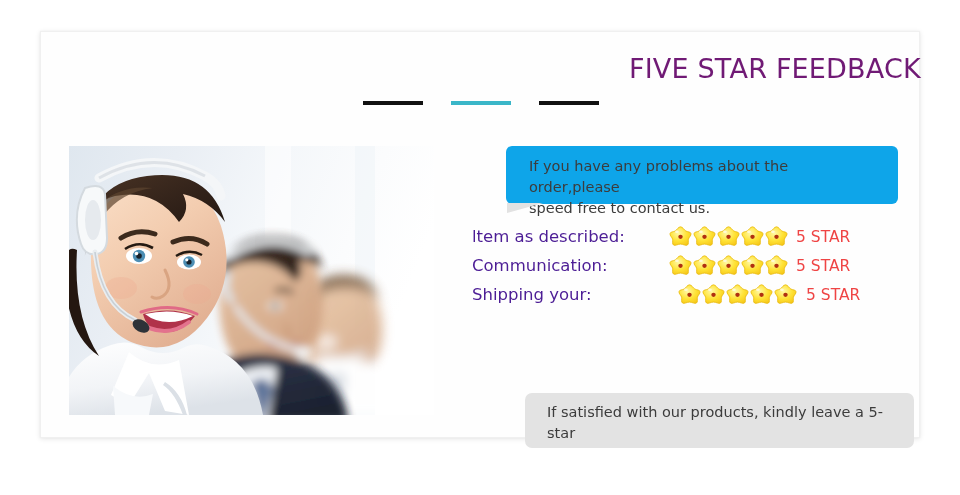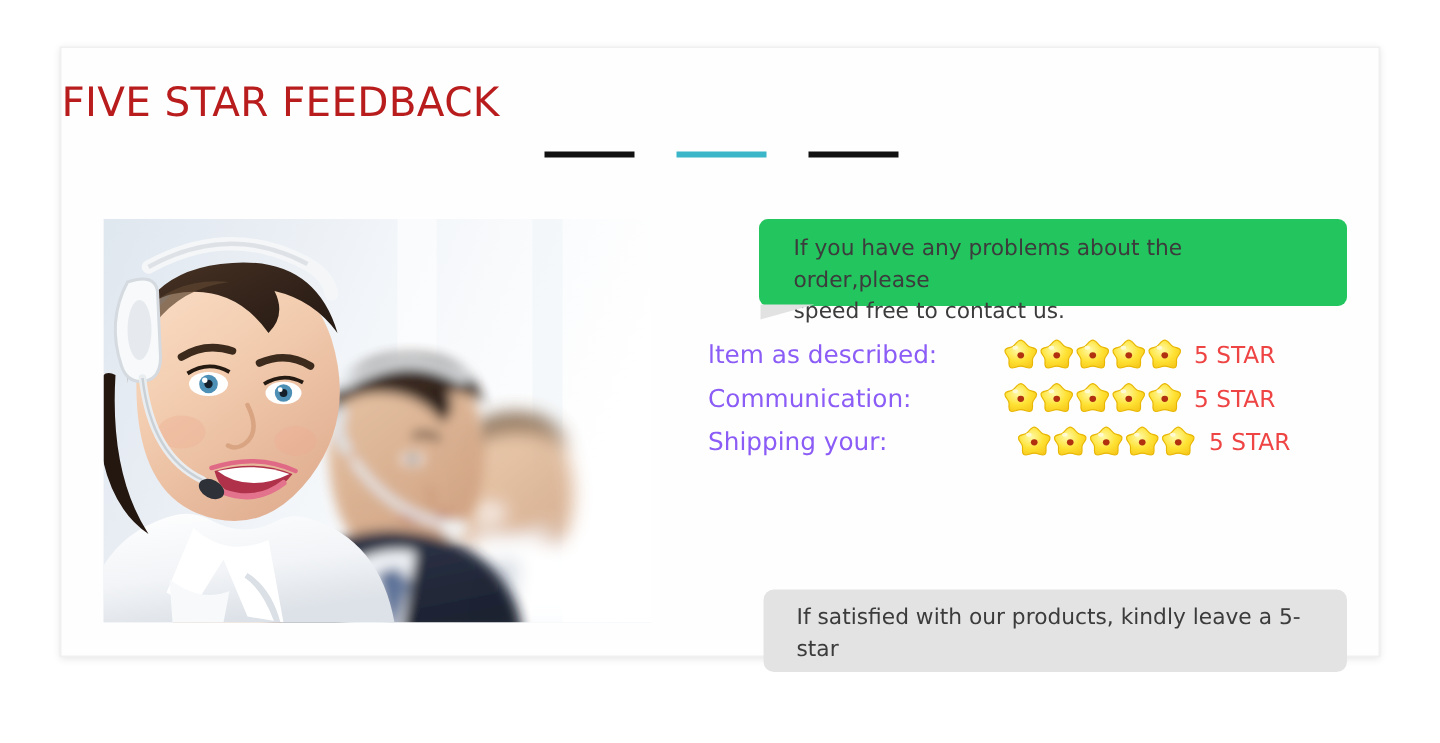--- a/index.html
+++ b/index.html
@@ -26,25 +26,25 @@
     box-sizing: border-box;
     box-shadow: 0 1px 5px rgba(0,0,0,0.10), 0 0 1px rgba(0,0,0,0.06);
   }
 
   
   .title {
     position: absolute;
     left: 0;
     top: 21px;
     width: 880px;
-    text-align: left;
+    text-align: right;
     font-size: 27px;
     font-weight: normal;
     letter-spacing: 0.2px;
-    color: #b91c1c;
+    color: #701a75;
     white-space: nowrap;
   }
 
   .dividers {
     position: absolute;
     left: 0;
     top: 69px;
     width: 880px;
     display: flex;
     justify-content: center;
@@ -85,21 +85,21 @@
     height: 269px;
   }
 
   
   .bubble {
     position: absolute;
     left: 45px;
     top: 0px;
     width: 392px;
     height: 58px;
-    background: #22c55e;
+    background: #0ea5e9;
     border-radius: 6px;
     box-sizing: border-box;
     padding: 10px 16px 0 23px;
   }
   .bubble-text {
     font-size: 14.5px;
     line-height: 21px;
     color: #3c3c3c;
   }
   .bubble-tail {
@@ -122,21 +122,21 @@
   }
   .rating-row {
     position: relative;
     height: 29px;
     display: flex;
     align-items: center;
   }
   .rating-label {
     width: 208px;
     font-size: 16.5px;
-    color: #8b5cf6;
+    color: #4c1d95;
     white-space: nowrap;
     padding-left: 11px;
     box-sizing: border-box;
   }
   .stars {
     display: flex;
     align-items: center;
     gap: 1px;
   }
   .stars svg {
@@ -152,21 +152,21 @@
   }
   
   .rating-row.r1 .stars { margin-left: 0px; }
   .rating-row.r2 .stars { margin-left: 0px; }
   .rating-row.r3 .stars { margin-left: 9px; }
   .rating-row.r3 .rating-value { margin-left: 9px; }
 
   
   .note {
     position: absolute;
-    left: 48px;
+    left: 64px;
     top: 247px;
     width: 389px;
     height: 55px;
     background: #e3e3e3;
     border-radius: 7px;
     box-sizing: border-box;
     padding: 9px 16px 0 22px;
   }
   .note-text {
     font-size: 14.5px;

